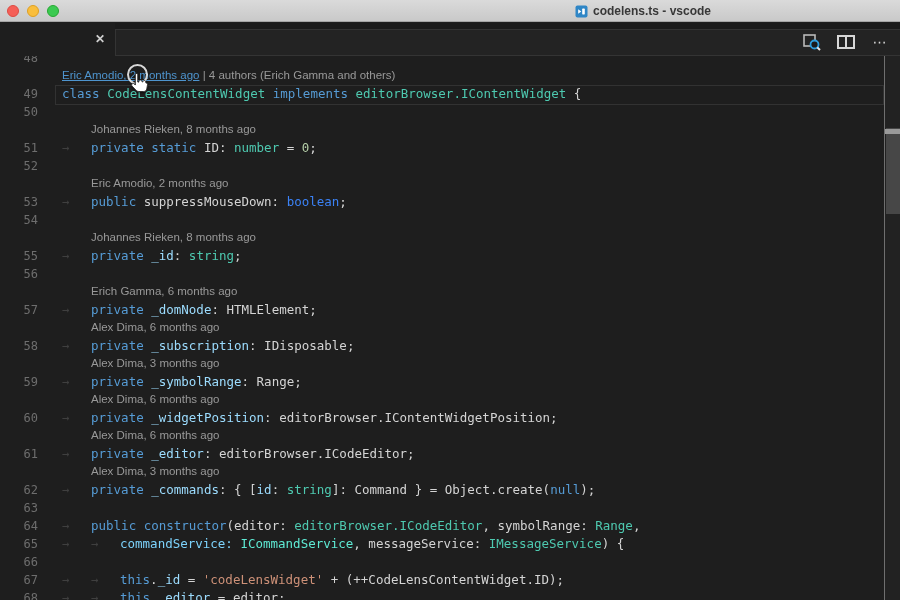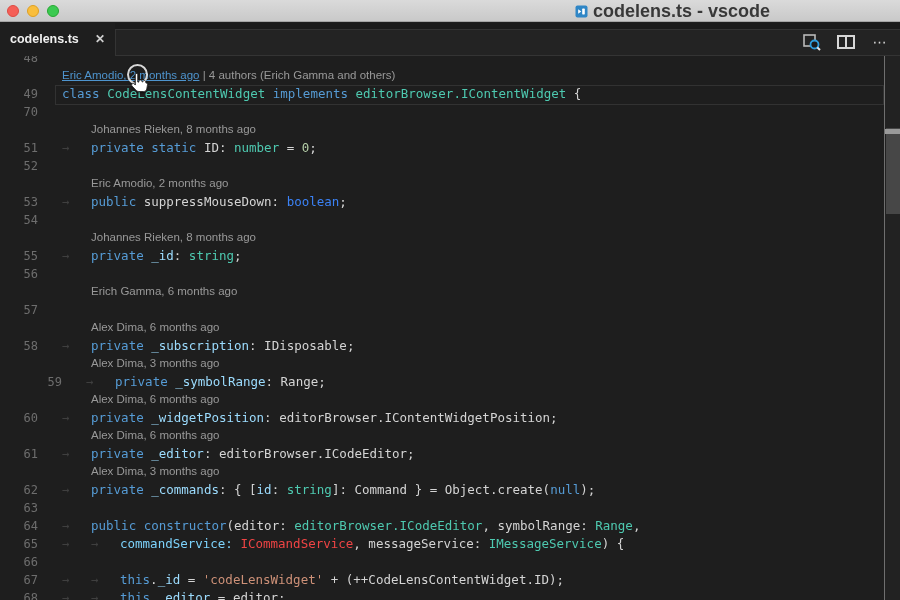--- a/index.html
+++ b/index.html
@@ -9,21 +9,21 @@
 
   
   .titlebar { position:absolute; top:0; left:0; width:100%; height:22px;
               background:linear-gradient(#dadada,#c9c9c9); border-bottom:1px solid #a5a5a5; }
   .traffic { position:absolute; top:5px; left:7px; display:flex; gap:8px; }
   .tl { width:12px; height:12px; border-radius:50%; }
   .tl.red    { background:#f55f57; border:1px solid #dd4b43; }
   .tl.yellow { background:#f9be3d; border:1px solid #dfa023; }
   .tl.green  { background:#3bca51; border:1px solid #27a833; }
   .win-title { position:absolute; top:0; left:575px; height:22px; display:flex;
-               align-items:center; gap:5px; color:#383838; font-size:18px; font-weight:bold; }
+               align-items:center; gap:5px; color:#383838; font-size:12px; font-weight:bold; }
 
   
   .tabbar { position:absolute; top:23px; left:0; width:100%; height:33px;
             background:#1b1b1b; border-bottom:1px solid #343434; }
   .tabstrip-rest { position:absolute; left:115px; top:6px; right:0; bottom:0;
                    background:#232323; border-top:1px solid #343434; border-left:1px solid #343434; }
   .tab { position:absolute; left:0; top:0; width:115px; height:33px; background:#1e1e1e; }
   .tab-label { position:absolute; left:10px; top:0; line-height:32px; color:#f0f0f0;
                font-size:12.5px; font-weight:bold; }
   .tab-close { position:absolute; right:10px; top:0; line-height:32px; color:#d0d0d0;
@@ -78,21 +78,20 @@
         <path d="M3.2 4.2 L6.2 6.5 L3.2 8.8 Z" fill="#ffffff"></path>
         <rect x="7.2" y="3.6" width="2.6" height="5.8" rx="0.6" fill="#ffffff"></rect>
       </svg>
       <span>codelens.ts - vscode</span>
     </div>
   </div>
 
   <div class="tabbar">
     <div class="tabstrip-rest"></div>
     <div class="tab">
-      <span class="tab-label">codelens.ts</span>
       <span class="tab-close">✕</span>
     </div>
     <div class="actions">
       <div class="act">
         <svg width="20" height="18" viewBox="0 0 20 18">
           <rect x="2" y="2" width="11" height="11" fill="none" stroke="#b9b9b9" stroke-width="1.6"></rect>
           <circle cx="12.5" cy="11.5" r="4" fill="#1b1b1b" stroke="#2f9ddb" stroke-width="1.8"></circle>
           <line x1="15.3" y1="14.4" x2="18" y2="17" stroke="#e8e8e8" stroke-width="2"></line>
         </svg>
       </div>
@@ -115,21 +114,21 @@
           <span class="content"></span>
         </div>
         <div class="row" style="top: 11px;">
           <span class="lens-content" style="left: 62px;"><span class="lens-link">Eric Amodio, 2 months ago</span><span class="lens-plain"> | 4 authors (Erich Gamma and others)</span></span>
         </div>
         <div class="row current" style="top: 29px;">
           <span class="ln">49</span>
           <span class="content"><span style="color: rgb(86, 156, 214);">class</span><span style="color: rgb(212, 212, 212);"> </span><span style="color: rgb(78, 201, 176);">CodeLensContentWidget</span><span style="color: rgb(212, 212, 212);"> </span><span style="color: rgb(86, 156, 214);">implements</span><span style="color: rgb(212, 212, 212);"> </span><span style="color: rgb(78, 201, 176);">editorBrowser.IContentWidget</span><span style="color: rgb(212, 212, 212);"> {</span></span>
         </div>
         <div class="row" style="top: 47px;">
-          <span class="ln">70</span>
+          <span class="ln">50</span>
           <span class="content"></span>
         </div>
         <div class="row" style="top: 65px;">
           <span class="lens-content" style="left: 91px;"><span class="lens-plain">Johannes Rieken, 8 months ago</span></span>
         </div>
         <div class="row" style="top: 83px;">
           <span class="ln">51</span>
           <span class="content"><span class="tabws">→</span><span style="color: rgb(86, 156, 214);">private</span><span style="color: rgb(212, 212, 212);"> </span><span style="color: rgb(86, 156, 214);">static</span><span style="color: rgb(212, 212, 212);"> ID: </span><span style="color: rgb(78, 201, 176);">number</span><span style="color: rgb(212, 212, 212);"> = </span><span style="color: rgb(181, 206, 168);">0</span><span style="color: rgb(212, 212, 212);">;</span></span>
         </div>
         <div class="row" style="top: 101px;">
@@ -156,32 +155,33 @@
         </div>
         <div class="row" style="top: 209px;">
           <span class="ln">56</span>
           <span class="content"></span>
         </div>
         <div class="row" style="top: 227px;">
           <span class="lens-content" style="left: 91px;"><span class="lens-plain">Erich Gamma, 6 months ago</span></span>
         </div>
         <div class="row" style="top: 245px;">
           <span class="ln">57</span>
+          <span class="content"><span class="tabws">→</span><span style="color: rgb(86, 156, 214);">private</span><span style="color: rgb(212, 212, 212);"> </span><span style="color: rgb(156, 220, 254);">_domNode</span><span style="color: rgb(212, 212, 212);">: HTMLElement;</span></span>
         </div>
         <div class="row" style="top: 263px;">
           <span class="lens-content" style="left: 91px;"><span class="lens-plain">Alex Dima, 6 months ago</span></span>
         </div>
         <div class="row" style="top: 281px;">
           <span class="ln">58</span>
           <span class="content"><span class="tabws">→</span><span style="color: rgb(86, 156, 214);">private</span><span style="color: rgb(212, 212, 212);"> </span><span style="color: rgb(156, 220, 254);">_subscription</span><span style="color: rgb(212, 212, 212);">: IDisposable;</span></span>
         </div>
         <div class="row" style="top: 299px;">
           <span class="lens-content" style="left: 91px;"><span class="lens-plain">Alex Dima, 3 months ago</span></span>
         </div>
-        <div class="row" style="top: 317px; margin-left: 24px;">
+        <div class="row" style="top: 317px;">
           <span class="ln">59</span>
           <span class="content"><span class="tabws">→</span><span style="color: rgb(86, 156, 214);">private</span><span style="color: rgb(212, 212, 212);"> </span><span style="color: rgb(156, 220, 254);">_symbolRange</span><span style="color: rgb(212, 212, 212);">: Range;</span></span>
         </div>
         <div class="row" style="top: 335px;">
           <span class="lens-content" style="left: 91px;"><span class="lens-plain">Alex Dima, 6 months ago</span></span>
         </div>
         <div class="row" style="top: 353px;">
           <span class="ln">60</span>
           <span class="content"><span class="tabws">→</span><span style="color: rgb(86, 156, 214);">private</span><span style="color: rgb(212, 212, 212);"> </span><span style="color: rgb(156, 220, 254);">_widgetPosition</span><span style="color: rgb(212, 212, 212);">: editorBrowser.IContentWidgetPosition;</span></span>
         </div>
@@ -202,21 +202,21 @@
         <div class="row" style="top: 443px;">
           <span class="ln">63</span>
           <span class="content"></span>
         </div>
         <div class="row" style="top: 461px;">
           <span class="ln">64</span>
           <span class="content"><span class="tabws">→</span><span style="color: rgb(86, 156, 214);">public</span><span style="color: rgb(212, 212, 212);"> </span><span style="color: rgb(86, 156, 214);">constructor</span><span style="color: rgb(212, 212, 212);">(editor: </span><span style="color: rgb(78, 201, 176);">editorBrowser.ICodeEditor</span><span style="color: rgb(212, 212, 212);">, symbolRange: </span><span style="color: rgb(78, 201, 176);">Range</span><span style="color: rgb(212, 212, 212);">,</span></span>
         </div>
         <div class="row" style="top: 479px;">
           <span class="ln">65</span>
-          <span class="content"><span class="tabws">→</span><span class="tabws">→</span><span style="color: #7dd3fc;">commandService: </span><span style="color: #ef4444;">ICommandService</span><span style="color: rgb(212, 212, 212);">, messageService: </span><span style="color: rgb(78, 201, 176);">IMessageService</span><span style="color: rgb(212, 212, 212);">) {</span></span>
+          <span class="content"><span class="tabws">→</span><span class="tabws">→</span><span style="color: #7dd3fc;">commandService: </span><span style="color: #5eead4;">ICommandService</span><span style="color: rgb(212, 212, 212);">, messageService: </span><span style="color: rgb(78, 201, 176);">IMessageService</span><span style="color: rgb(212, 212, 212);">) {</span></span>
         </div>
         <div class="row" style="top: 497px;">
           <span class="ln">66</span>
           <span class="content"></span>
         </div>
         <div class="row" style="top: 515px;">
           <span class="ln">67</span>
           <span class="content"><span class="tabws">→</span><span class="tabws">→</span><span style="color: rgb(86, 156, 214);">this</span><span style="color: rgb(212, 212, 212);">.</span><span style="color: rgb(156, 220, 254);">_id</span><span style="color: rgb(212, 212, 212);"> = </span><span style="color: rgb(206, 145, 120);">'codeLensWidget'</span><span style="color: rgb(212, 212, 212);"> + (++CodeLensContentWidget.ID);</span></span>
         </div>
         <div class="row" style="top: 533px;">

